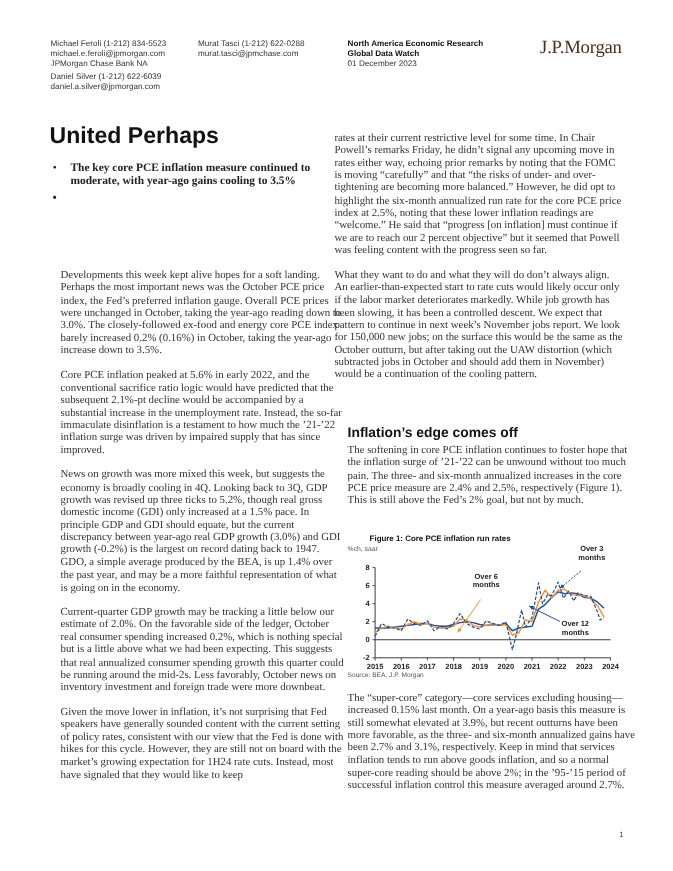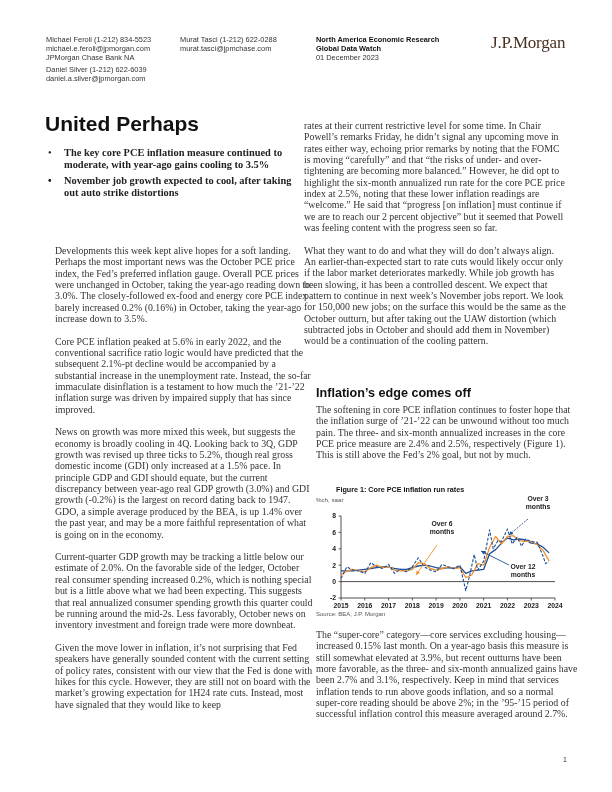--- a/index.html
+++ b/index.html
@@ -60,21 +60,21 @@
 </div>
 
 <div id="logo">J.P.Morgan</div>
 
 <div id="page-title">United Perhaps</div>
 
 <ul id="bullets">
   <li><span class="dot">•</span><span>The key core PCE inflation measure continued to moderate, with year-ago gains cooling to 3.5%</span></li>
   <li><span class="dot">•</span></li>
   <li><span class="dot">•</span></li>
-  <li><span class="dot">•</span><span>November job growth expected to cool, after taking out auto strike distortions</span></li>
+  <li><span class="dot">•</span></li>
 </ul>
 
 <div class="col" id="col-left">
   <p>Developments this week kept alive hopes for a soft landing. Perhaps the most important news was the October PCE price index, the Fed’s preferred inflation gauge. Overall PCE prices were unchanged in October, taking the year-ago reading down to 3.0%. The closely-followed ex-food and energy core PCE index barely increased 0.2% (0.16%) in October, taking the year-ago increase down to 3.5%.</p>
   <p>Core PCE inflation peaked at 5.6% in early 2022, and the conventional sacrifice ratio logic would have predicted that the subsequent 2.1%-pt decline would be accompanied by a substantial increase in the unemployment rate. Instead, the so-far immaculate disinflation is a testament to how much the ’21-’22 inflation surge was driven by impaired supply that has since improved.</p>
   <p>News on growth was more mixed this week, but suggests the economy is broadly cooling in 4Q. Looking back to 3Q, GDP growth was revised up three ticks to 5.2%, though real gross domestic income (GDI) only increased at a 1.5% pace. In principle GDP and GDI should equate, but the current discrepancy between year-ago real GDP growth (3.0%) and GDI growth (-0.2%) is the largest on record dating back to 1947. GDO, a simple average produced by the BEA, is up 1.4% over the past year, and may be a more faithful representation of what is going on in the economy.</p>
   <p>Current-quarter GDP growth may be tracking a little below our estimate of 2.0%. On the favorable side of the ledger, October real consumer spending increased 0.2%, which is nothing special but is a little above what we had been expecting. This suggests that real annualized consumer spending growth this quarter could be running around the mid-2s. Less favorably, October news on inventory investment and foreign trade were more downbeat.</p>
   <p>Given the move lower in inflation, it’s not surprising that Fed speakers have generally sounded content with the current setting of policy rates, consistent with our view that the Fed is done with hikes for this cycle. However, they are still not on board with the market’s growing expectation for 1H24 rate cuts. Instead, most have signaled that they would like to keep</p>
 </div>
 

